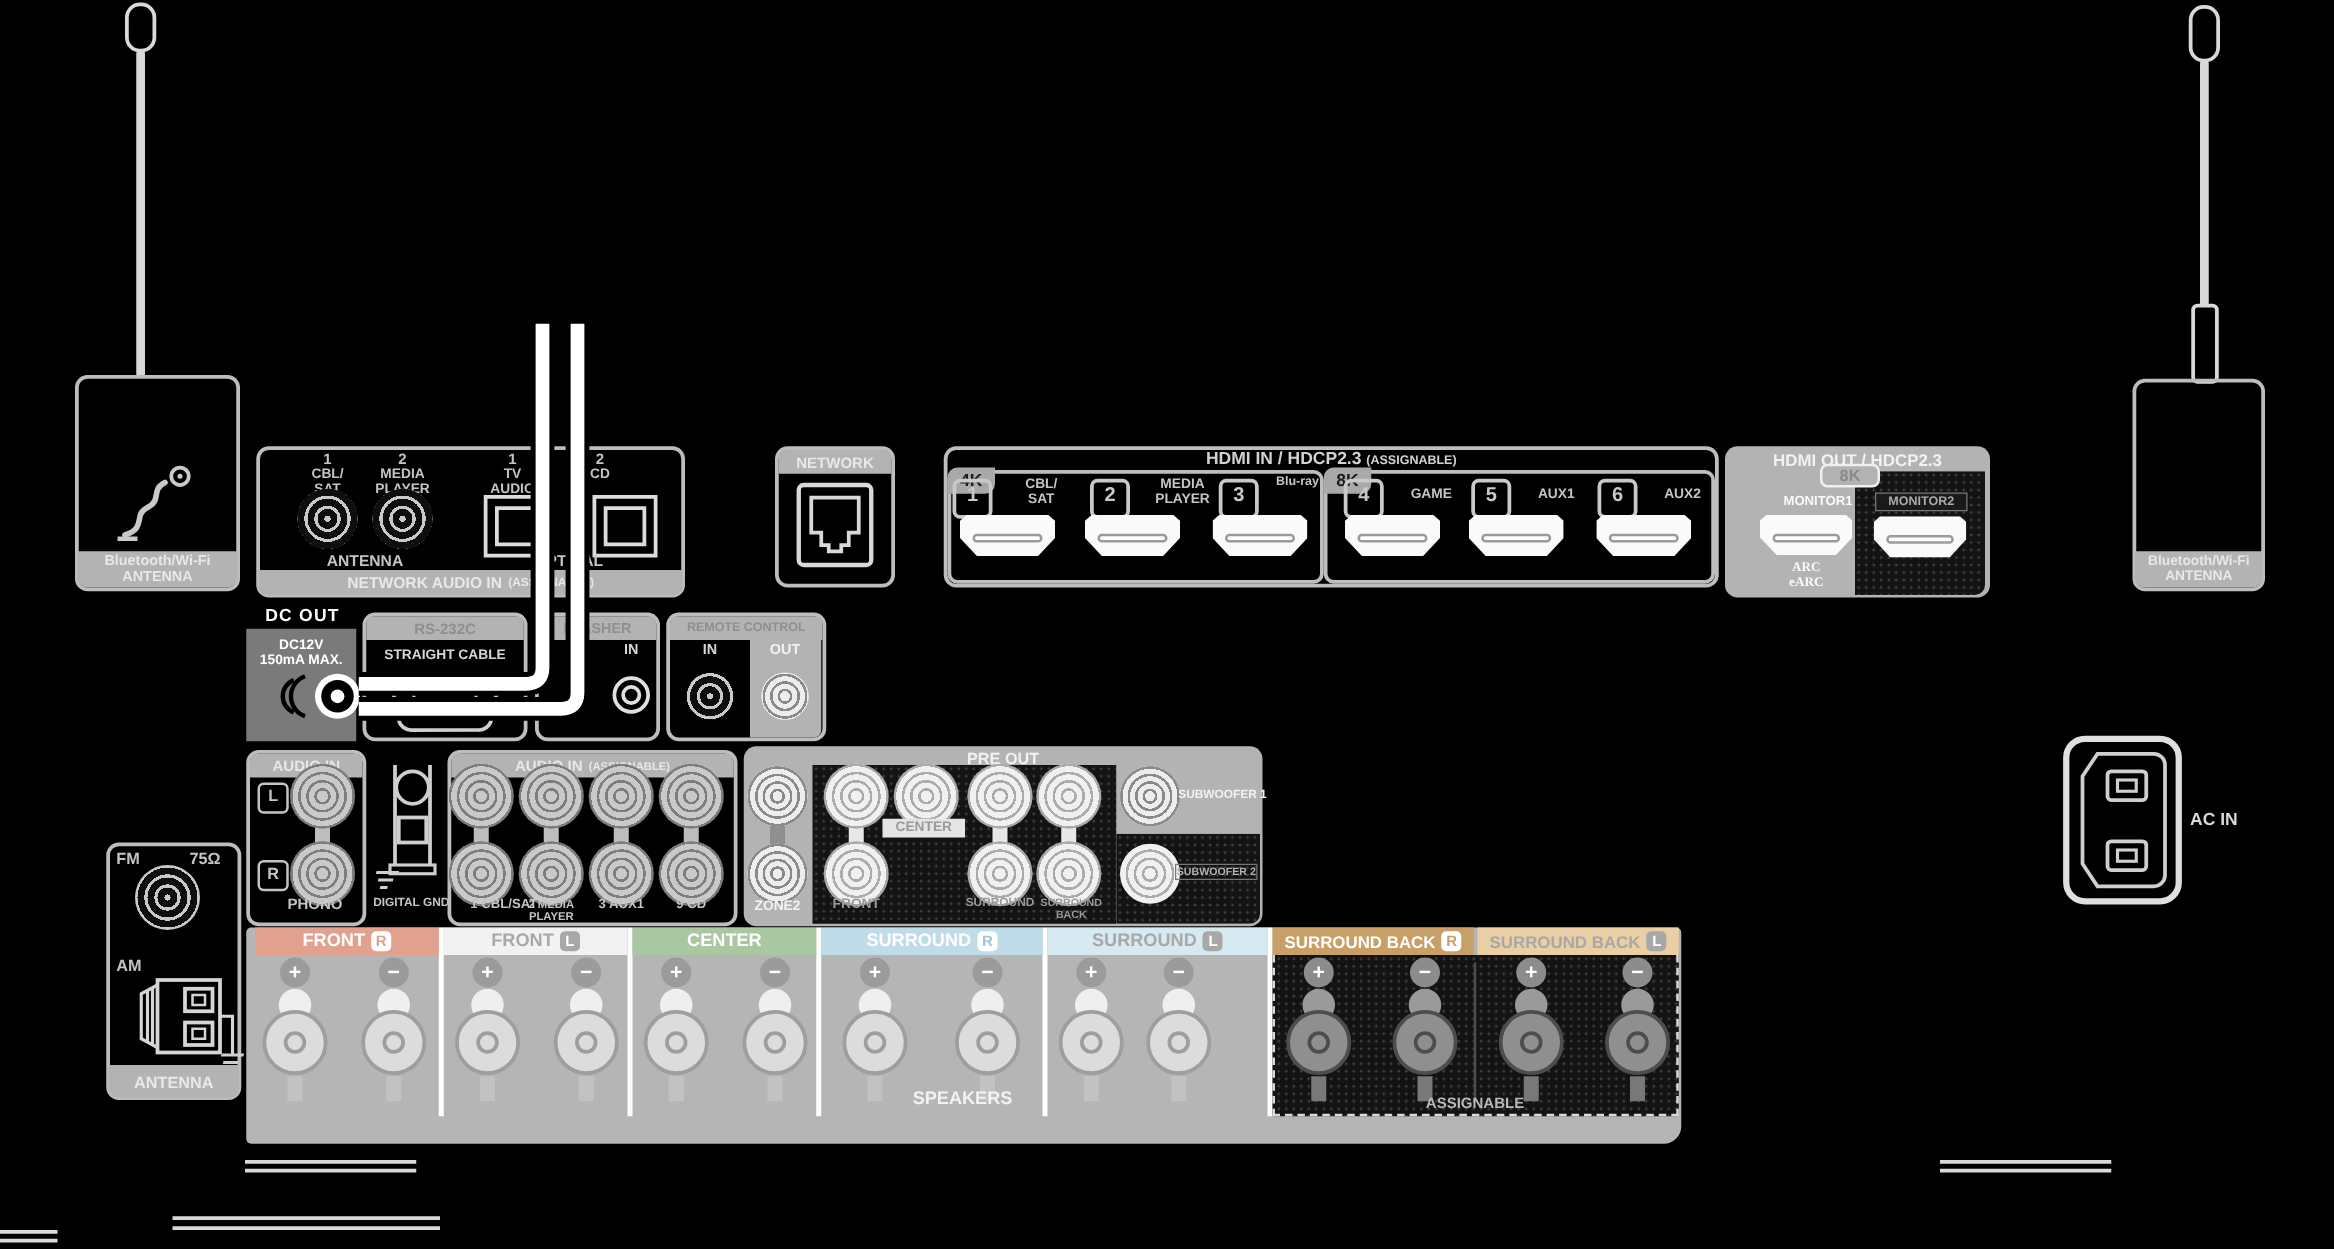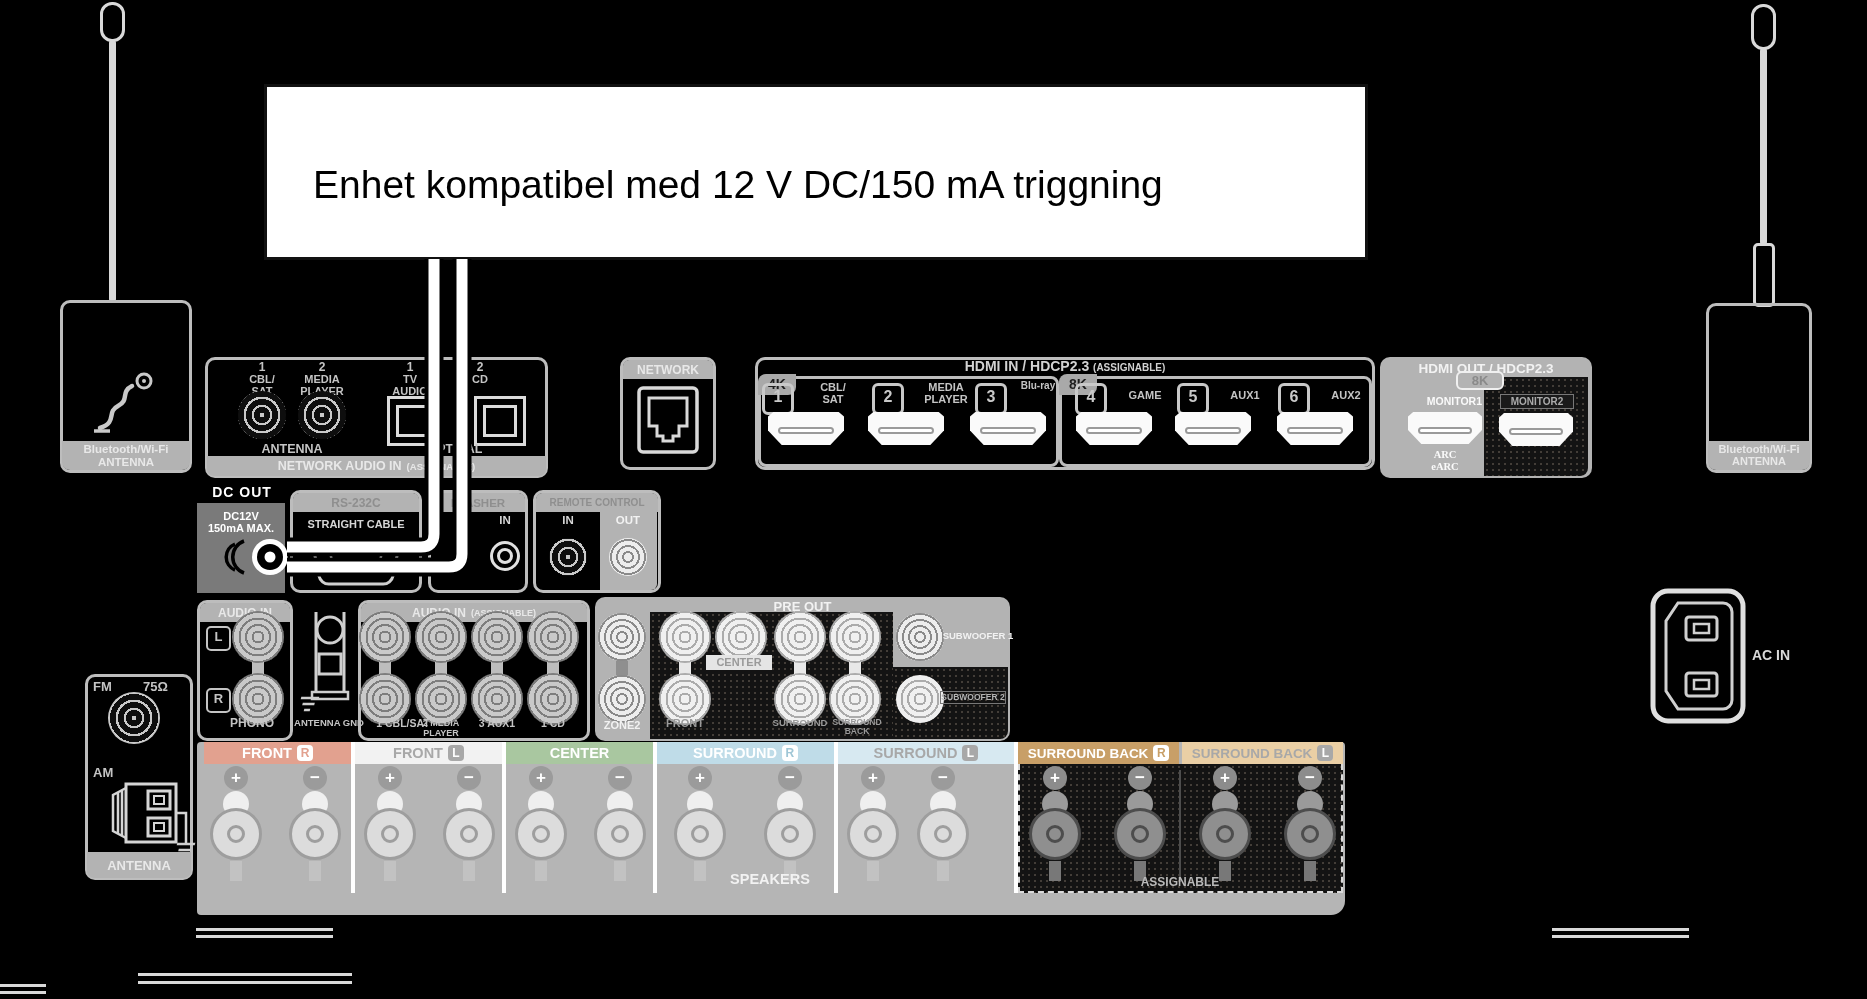--- a/index.html
+++ b/index.html
@@ -215,21 +215,21 @@
     <rect x="17" y="48" width="22" height="20" fill="none" stroke="#CFCFCF" stroke-width="3"></rect>
     <rect x="10" y="86" width="36" height="7" fill="none" stroke="#CFCFCF" stroke-width="2.5"></rect>
   </svg>
   <svg class="abs" style="left:296px;top:694px;" width="26" height="20" viewBox="0 0 26 20">
     <g transform="skewX(-14)" stroke="#CFCFCF" stroke-width="2.5">
       <line x1="6" y1="4" x2="24" y2="4"></line>
         <line x1="9" y1="10" x2="21" y2="10"></line>
         <line x1="12" y1="16" x2="18" y2="16"></line>
     </g>
   </svg>
-  <span class="t" style="left:294px;top:718px;width:70px;font-size:9.5px;">ANTENNA GND</span>
+  <span class="t" style="left:294px;top:718px;width:70px;font-size:9.5px;">DIGITAL GND</span>
 
   <div class="abs box" style="left:358px;top:600px;width:232px;height:141px;"></div>
   <div class="bar" style="left:361px;top:603px;width:226px;height:19px;border-radius:6px 6px 0 0;gap:5px;font-size:12px;">
     <span>AUDIO IN</span>
     <span style="font-size:9px;">(ASSIGNABLE)</span>
   </div>
   <div class="abs" style="left:379px;top:652px;width:12px;height:36px;background:#BDBDBD;"></div>
   <div class="abs" style="left:435px;top:652px;width:12px;height:36px;background:#BDBDBD;"></div>
   <div class="abs" style="left:491px;top:652px;width:12px;height:36px;background:#BDBDBD;"></div>
   <div class="abs" style="left:547px;top:652px;width:12px;height:36px;background:#BDBDBD;"></div>
@@ -237,21 +237,21 @@
   <div class="ring rg-solid" style="left:359px;top:673px;width:52px;height:52px;"></div>
   <div class="ring rg-solid" style="left:415px;top:611px;width:52px;height:52px;"></div>
   <div class="ring rg-solid" style="left:415px;top:673px;width:52px;height:52px;"></div>
   <div class="ring rg-solid" style="left:471px;top:611px;width:52px;height:52px;"></div>
   <div class="ring rg-solid" style="left:471px;top:673px;width:52px;height:52px;"></div>
   <div class="ring rg-solid" style="left:527px;top:611px;width:52px;height:52px;"></div>
   <div class="ring rg-solid" style="left:527px;top:673px;width:52px;height:52px;"></div>
   <span class="t" style="left:368px;top:718px;width:70px;font-size:10.5px;">1 CBL/SAT</span>
   <span class="t" style="left:404px;top:719px;width:74px;font-size:9px;">2 MEDIA PLAYER</span>
   <span class="t" style="left:462px;top:718px;width:70px;font-size:10.5px;">3 AUX1</span>
-  <span class="t" style="left:518px;top:718px;width:70px;font-size:10.5px;">1 CD</span>
+  <span class="t" style="left:518px;top:718px;width:70px;font-size:10.5px;">9 CD</span>
 
   <div class="abs" style="left:595px;top:597px;width:415px;height:144px;background:#B3B3B3;border-radius:10px;"></div>
   <span class="t" style="left:597px;top:600px;width:411px;font-size:13px;color:#F2F2F2;">PRE OUT</span>
   <div class="abs stip" style="left:650px;top:612px;width:243px;height:127px;"></div>
   <div class="abs stip" style="left:893px;top:667px;width:115px;height:72px;border-radius:0 0 8px 0;"></div>
 
   <div class="abs" style="left:616px;top:650px;width:12px;height:36px;background:#8F8F8F;"></div>
   <div class="ring rg-dark" style="left:598px;top:613px;width:48px;height:48px;"></div>
   <div class="ring rg-dark" style="left:598px;top:675px;width:48px;height:48px;"></div>
   <span class="t" style="left:587px;top:719px;width:70px;font-size:11px;color:#F2F2F2;">ZONE2</span>
@@ -271,21 +271,21 @@
   <span class="t" style="left:765px;top:718px;width:70px;font-size:9.5px;color:#9A9A9A;">SURROUND</span>
   <span class="t" style="left:820px;top:718px;width:74px;font-size:8.5px;color:#9A9A9A;">SURROUND BACK</span>
 
   <div class="ring rg-dark" style="left:896px;top:613px;width:48px;height:48px;"></div>
   <span class="t" style="left:942px;top:631px;width:72px;font-size:9.5px;color:#F2F2F2;">SUBWOOFER 1</span>
   <div class="ring rg-white" style="left:896px;top:675px;width:48px;height:48px;"></div>
   <span class="t" style="left:940px;top:691px;width:66px;font-size:8.5px;color:#B3B3B3;border:1px solid #777;padding:1px 0;">SUBWOOFER 2</span>
 
   <div class="abs box" style="left:85px;top:674px;width:108px;height:206px;"></div>
   <span class="t" style="left:93px;top:680px;width:30px;font-size:13px;text-align:left;">FM</span>
-  <span class="t" style="left:143px;top:680px;width:42px;font-size:13px;text-align:left;">75Ω</span>
+  <span class="t" style="left:143px;top:680px;width:42px;font-size:13px;text-align:center;">75Ω</span>
   <div class="ring rg-line" style="left:108px;top:692px;width:52px;height:52px;"></div>
   <span class="t" style="left:93px;top:766px;width:34px;font-size:13px;text-align:left;">AM</span>
   <svg class="abs" style="left:106px;top:778px;" width="88" height="78" viewBox="0 0 88 78">
     <rect x="20" y="6" width="50" height="58" fill="none" stroke="#D5D5D5" stroke-width="3"></rect>
     <path d="M20 10 L7 17 V53 L20 60 M12 15 V55 M16 12 V58" fill="none" stroke="#D5D5D5" stroke-width="2.5"></path>
     <rect x="42" y="13" width="22" height="18" fill="none" stroke="#D5D5D5" stroke-width="3"></rect>
     <rect x="48" y="18" width="10" height="8" fill="none" stroke="#D5D5D5" stroke-width="2"></rect>
     <rect x="42" y="40" width="22" height="18" fill="none" stroke="#D5D5D5" stroke-width="3"></rect>
     <rect x="48" y="45" width="10" height="8" fill="none" stroke="#D5D5D5" stroke-width="2"></rect>
     <path d="M70 35 H80 V66" fill="none" stroke="#D5D5D5" stroke-width="2.5"></path>
@@ -439,23 +439,20 @@
 
   <div class="feet" style="left:196px;top:928px;width:137px;"></div>
   <div class="feet" style="left:196px;top:935px;width:137px;"></div>
   <div class="feet" style="left:1552px;top:928px;width:137px;"></div>
   <div class="feet" style="left:1552px;top:935px;width:137px;"></div>
   <div class="feet" style="left:138px;top:973px;width:214px;"></div>
   <div class="feet" style="left:138px;top:981px;width:214px;"></div>
   <div class="feet" style="left:0px;top:984px;width:46px;"></div>
   <div class="feet" style="left:0px;top:991px;width:46px;"></div>
 
-  <div class="abs" style="left:264px;top:84px;width:1104px;height:176px;background:#FFF;border:3px solid #111;display:flex;align-items:center;">
-    <span style="margin-left:46px;margin-top:26px;font-size:39px;color:#000;">Enhet kompatibel med 12 V DC/150 mA triggning</span>
-  </div>
 
   <svg class="abs" style="left:0;top:0;z-index:60;pointer-events:none;" width="1867" height="999" viewBox="0 0 1867 999">
     <path d="M434 259 L434 534 Q434 547 421 547 L287 547" fill="none" stroke="#000" stroke-width="19"></path>
     <path d="M462 259 L462 554 Q462 567 449 567 L287 567" fill="none" stroke="#000" stroke-width="19"></path>
     <path d="M434 259 L434 534 Q434 547 421 547 L287 547" fill="none" stroke="#FFF" stroke-width="11"></path>
     <path d="M462 259 L462 554 Q462 567 449 567 L287 567" fill="none" stroke="#FFF" stroke-width="11"></path>
   </svg>
 
 </div>
 

